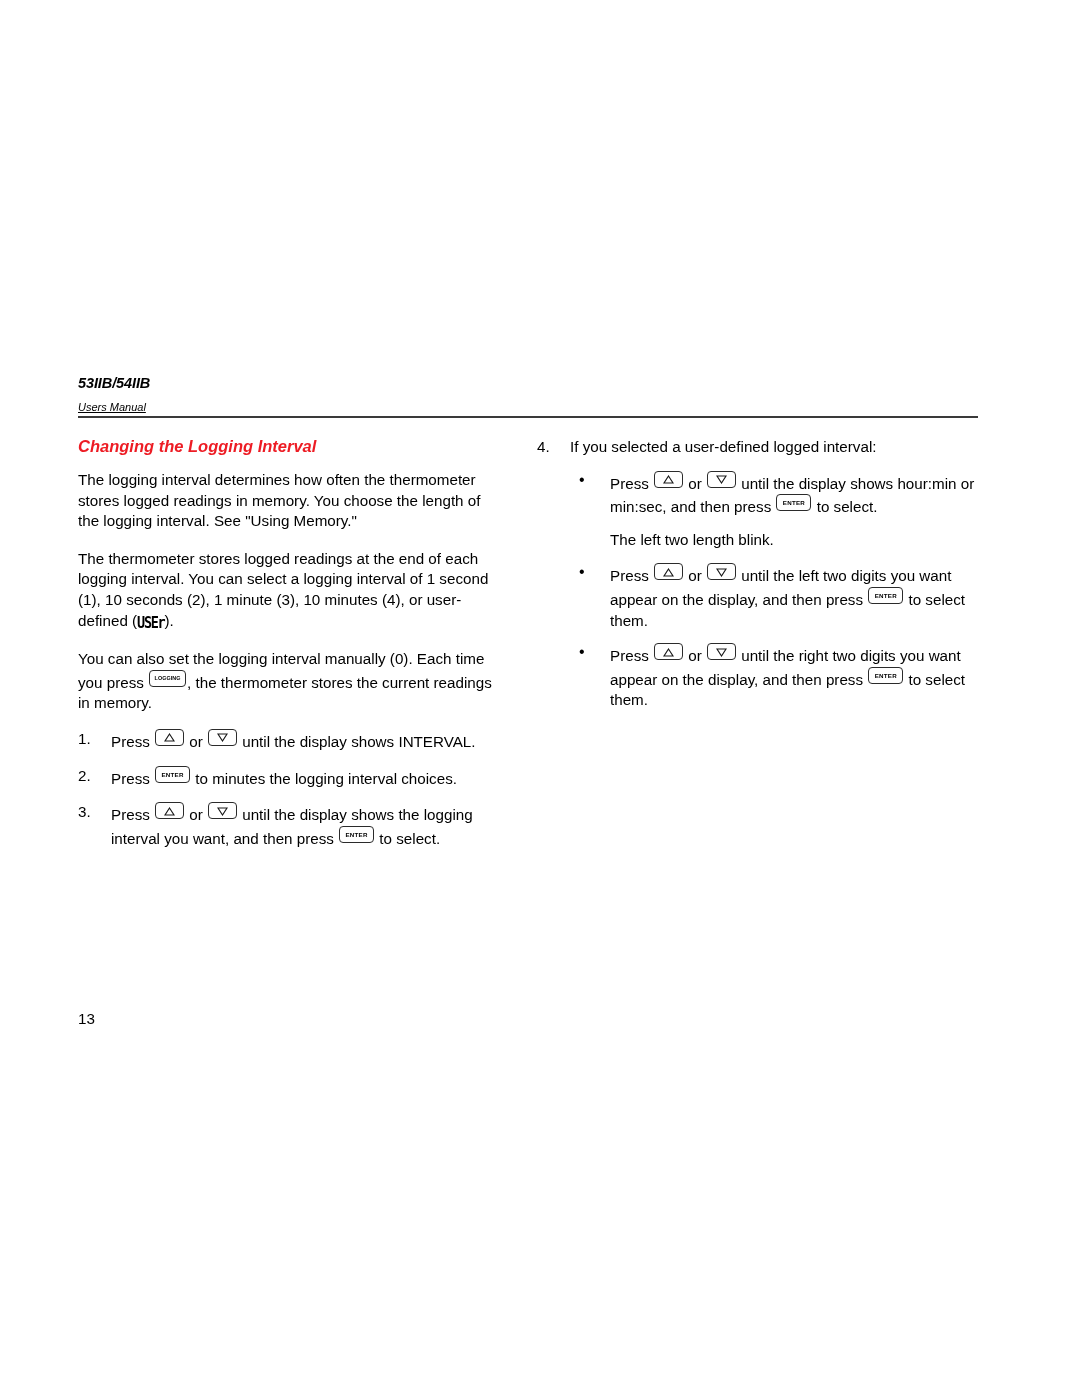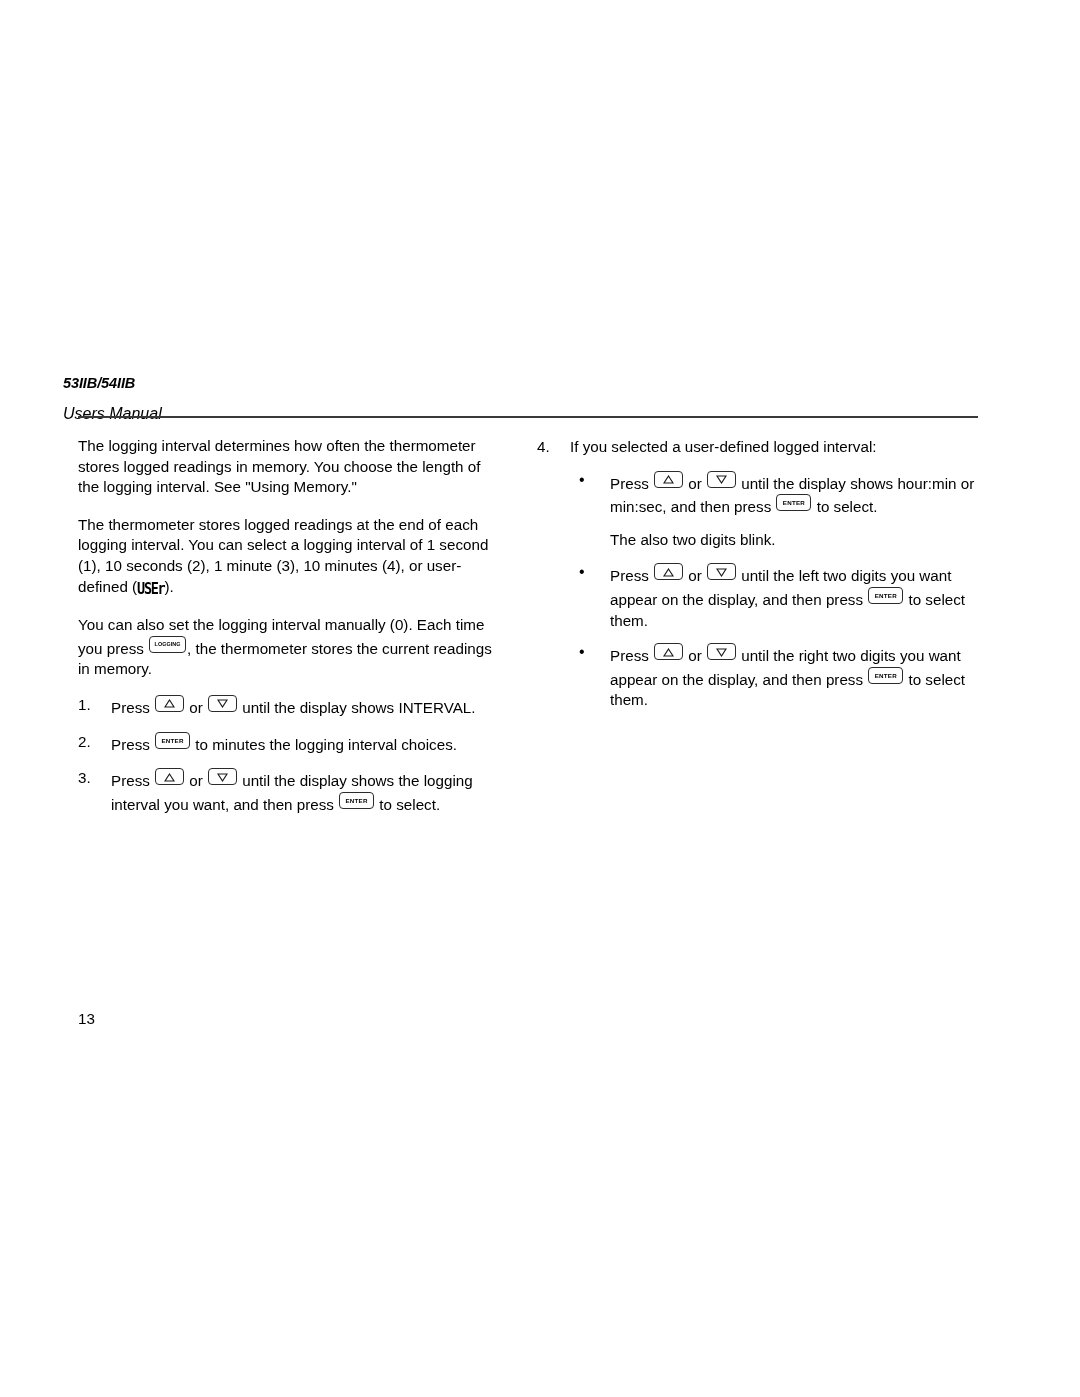--- a/index.html
+++ b/index.html
@@ -21,36 +21,37 @@
     position: absolute;
     left: 0; top: 0;
     width: 1080px;
     height: 1397px;
     overflow: hidden;
   }
 
   
   .header {
     position: absolute;
-    left: 63px;
+    left: 78px;
     top: 374px;
     width: 900px;
   }
   .header-model {
     font-size: 14.5px;
     font-weight: bold;
     font-style: italic;
     letter-spacing: -0.1px;
     line-height: 18px;
   }
   .header-subtitle {
-    font-size: 16px;
+    font-size: 11px;
     font-style: italic;
     line-height: 19px;
-    margin-top: 12px;
+    margin-top: 6px;
+    text-decoration: underline;
   }
   .header-rule {
     position: absolute;
     left: 78px;
     top: 416px;
     width: 900px;
     height: 2px;
     background: #3a3a3a;
   }
 
@@ -197,20 +198,21 @@
   <div class="header">
     <div class="header-model">53IIB/54IIB</div>
     <div class="header-subtitle">Users Manual</div>
   </div>
   <div class="header-rule"></div>
 
   <div class="columns">
 
     <div class="col col-left">
 
+      <h2 class="section-heading" id="section-heading" style="color: rgb(237, 28, 36);">Changing the Logging Interval</h2>
 
       <p class="body">The logging interval determines how often the thermometer stores logged readings in memory. You choose the length of the logging interval. See "Using Memory."</p>
 
       <p class="body">
         <span>The thermometer stores logged readings at the end of each logging interval. You can select a logging interval of 1 second (</span><b class="strong">1</b><span>), 10 seconds (</span><b class="strong">2</b><span>), 1 minute (</span><b class="strong">3</b><span>), 10 minutes (</span><b class="strong">4</b><span>), or user-defined (</span><span class="lcd">USEr</span><span>).</span>
       </p>
 
       <p class="body tight">
         <span>You can also set the logging interval manually (</span><b class="strong">0</b><span>). Each time you press </span><span class="key key-logging">LOGGING</span><span>, the thermometer stores the current readings in memory.</span>
       </p>
@@ -244,21 +246,21 @@
       </div>
 
       <div class="bullet-item">
         <span class="bullet">•</span><span>Press </span><span class="key key-arrow"><svg width="11" height="9" viewBox="0 0 11 9" aria-hidden="true">
               <polygon points="5.5,1 10,8 1,8" fill="none" stroke="#1a1a1a" stroke-width="1.15"></polygon>
             </svg></span><span> or </span><span class="key key-arrow"><svg width="11" height="9" viewBox="0 0 11 9" aria-hidden="true">
               <polygon points="1,1 10,1 5.5,8" fill="none" stroke="#1a1a1a" stroke-width="1.15"></polygon>
             </svg></span><span> until the display shows </span><b class="strong">hour:min</b><span> or </span><b class="strong">min:sec</b><span>, and then press </span><span class="key key-enter">ENTER</span><span> to select.</span>
       </div>
 
-      <div class="sub-note">The also two digits blink.</div>
+      <div class="sub-note">The left two length blink.</div>
 
       <div class="bullet-item">
         <span class="bullet">•</span><span>Press </span><span class="key key-arrow"><svg width="11" height="9" viewBox="0 0 11 9" aria-hidden="true">
               <polygon points="5.5,1 10,8 1,8" fill="none" stroke="#1a1a1a" stroke-width="1.15"></polygon>
             </svg></span><span> or </span><span class="key key-arrow"><svg width="11" height="9" viewBox="0 0 11 9" aria-hidden="true">
               <polygon points="1,1 10,1 5.5,8" fill="none" stroke="#1a1a1a" stroke-width="1.15"></polygon>
             </svg></span><span> until the left two digits you want appear on the display, and then press </span><span class="key key-enter">ENTER</span><span> to select them.</span>
       </div>
 
 

